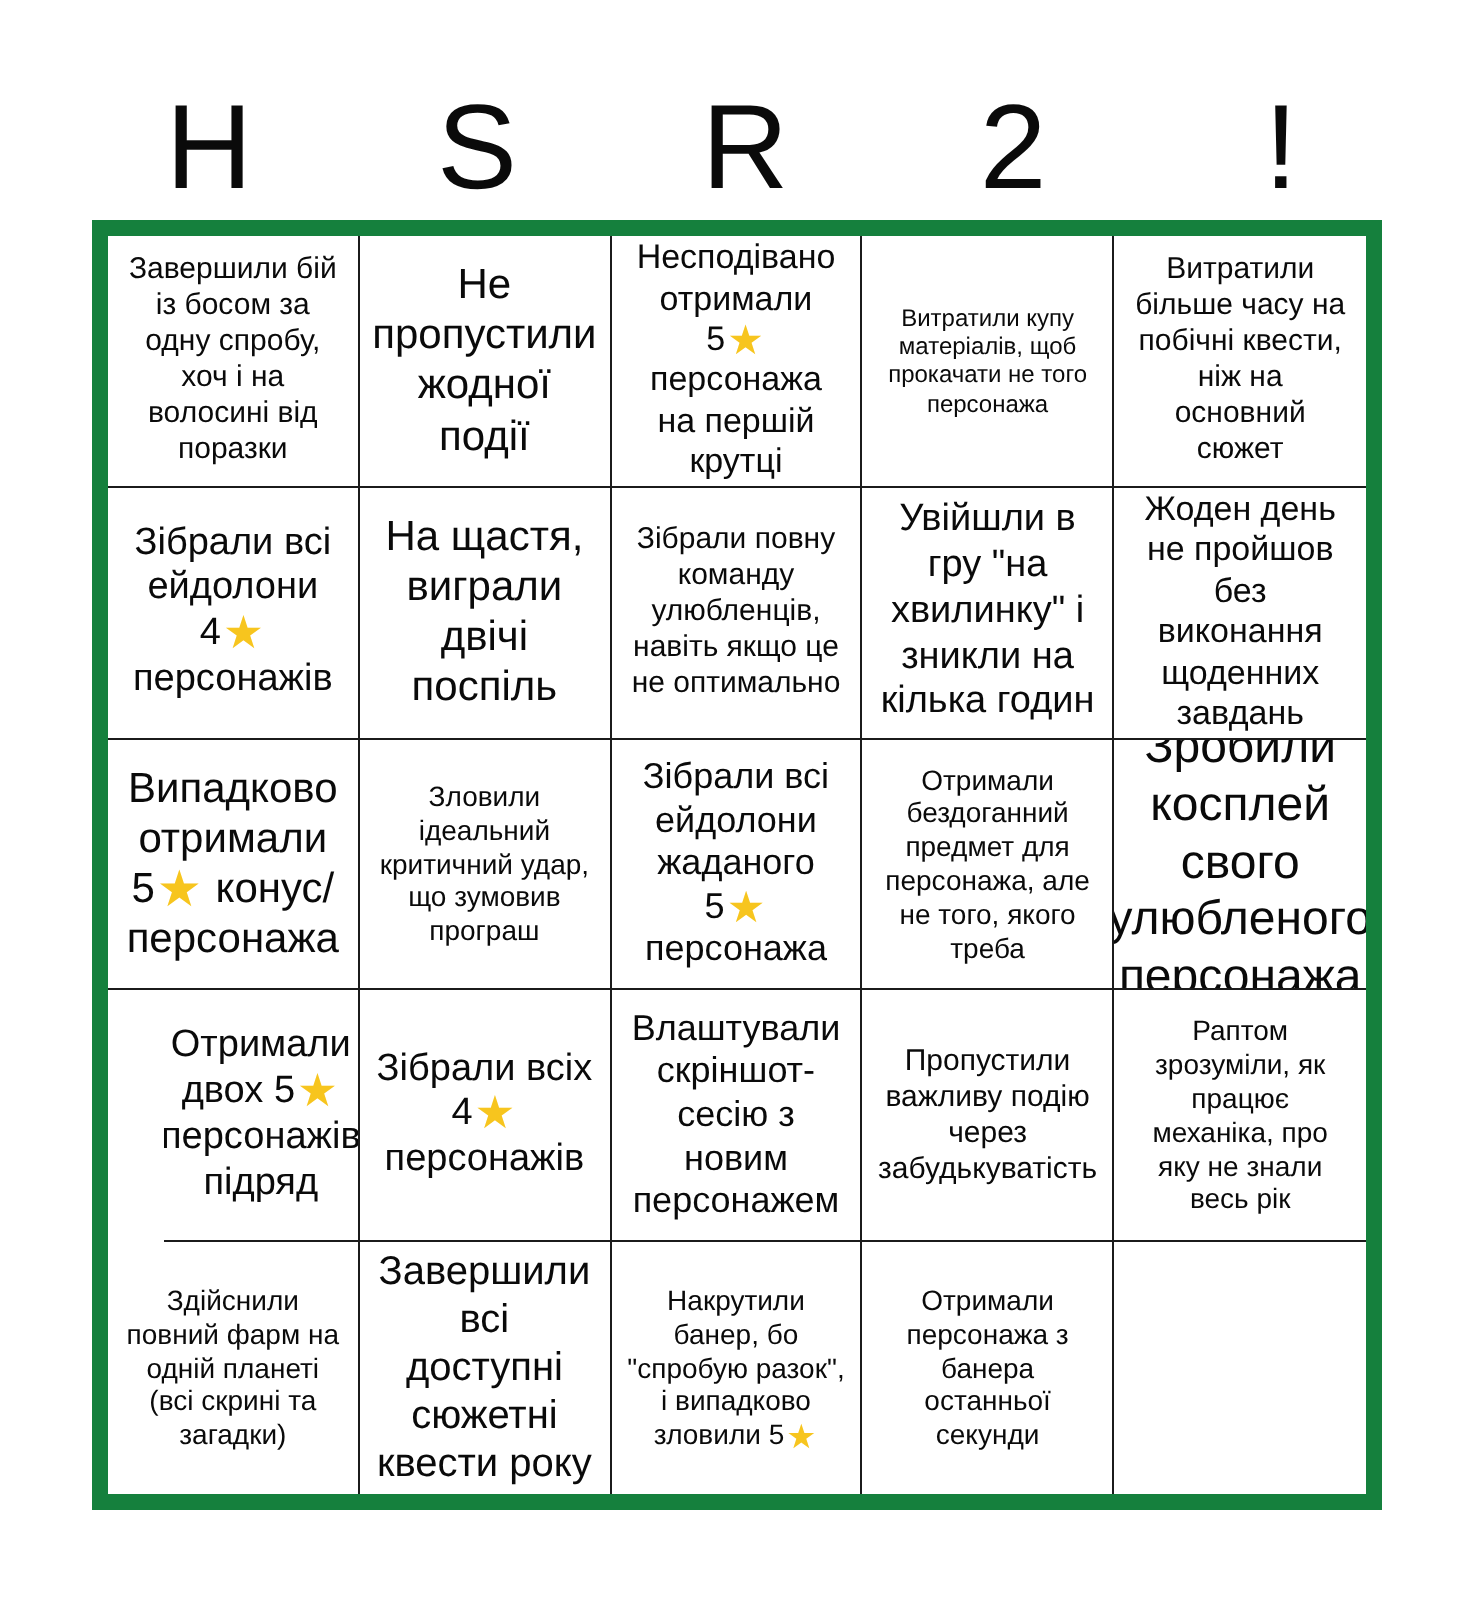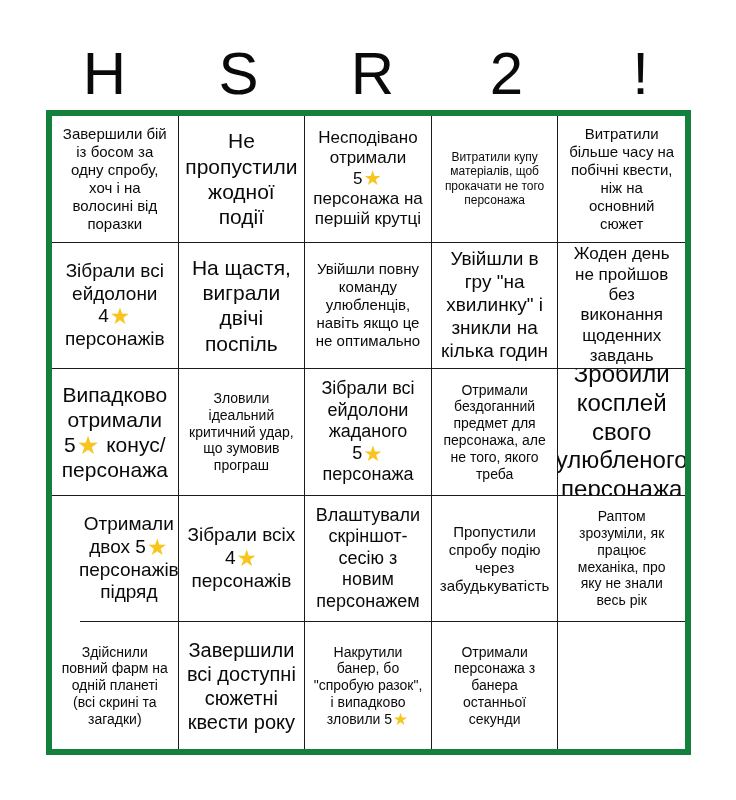--- a/index.html
+++ b/index.html
@@ -35,21 +35,21 @@
     color: #0a0a0a;
   }
   .bingo-grid {
     box-sizing: border-box;
     margin-left: 46px;
     width: 645px;
     height: 645px;
     display: grid;
     grid-template-columns: repeat(5, 1fr);
     grid-template-rows: repeat(5, 1fr);
-    border: 6px solid #15803d;
+    border: 8px solid #15803d;
     background: #ffffff;
   }
   .cell {
     box-sizing: border-box;
     border-right: 1.5px solid #1b1b1b;
     border-bottom: 1.5px solid #1b1b1b;
     display: flex;
     align-items: center;
     justify-content: center;
     text-align: center;
@@ -96,21 +96,21 @@
       <div class="cell" style="font-size: 15px;">
         <span>Витратили більше часу на побічні квести, ніж на основний сюжет</span>
       </div>
       <div class="cell" style="font-size: 19px;">
         <span>Зібрали всі ейдолони 4<span class="star" style="color: rgb(247, 197, 30);">★</span> персонажів</span>
       </div>
       <div class="cell" style="font-size: 21px;">
         <span>На щастя, виграли двічі поспіль</span>
       </div>
       <div class="cell" style="font-size: 15px;">
-        <span>Увійшли повну команду улюбленців, навіть якщо це не оптимально</span>
+        <span>Зібрали повну команду улюбленців, навіть якщо це не оптимально</span>
       </div>
       <div class="cell" style="font-size: 19px;">
         <span>Увійшли в гру "на хвилинку" і зникли на кілька годин</span>
       </div>
       <div class="cell" style="font-size: 17px;">
         <span>Жоден день не пройшов без виконання щоденних завдань</span>
       </div>
       <div class="cell" style="font-size: 21px;">
         <span>Випадково отримали 5<span class="star" style="color: rgb(247, 197, 30);">★</span> конус/персонажа</span>
       </div>
@@ -129,21 +129,21 @@
       <div class="cell" style="font-size: 19px; margin-left: 28px;">
         <span>Отримали двох 5<span class="star" style="color: rgb(247, 197, 30);">★</span> персонажів підряд</span>
       </div>
       <div class="cell" style="font-size: 19px;">
         <span>Зібрали всіх 4<span class="star" style="color: rgb(247, 197, 30);">★</span> персонажів</span>
       </div>
       <div class="cell" style="font-size: 18px;">
         <span>Влаштували скріншот-сесію з новим персонажем</span>
       </div>
       <div class="cell" style="font-size: 15px;">
-        <span>Пропустили спробу подію через забудькуватість</span>
+        <span>Пропустили важливу подію через забудькуватість</span>
       </div>
       <div class="cell" style="font-size: 14px;">
         <span>Раптом зрозуміли, як працює механіка, про яку не знали весь рік</span>
       </div>
       <div class="cell" style="font-size: 14px;">
         <span>Здійснили повний фарм на одній планеті (всі скрині та загадки)</span>
       </div>
       <div class="cell" style="font-size: 20px;">
         <span>Завершили всі доступні сюжетні квести року</span>
       </div>

